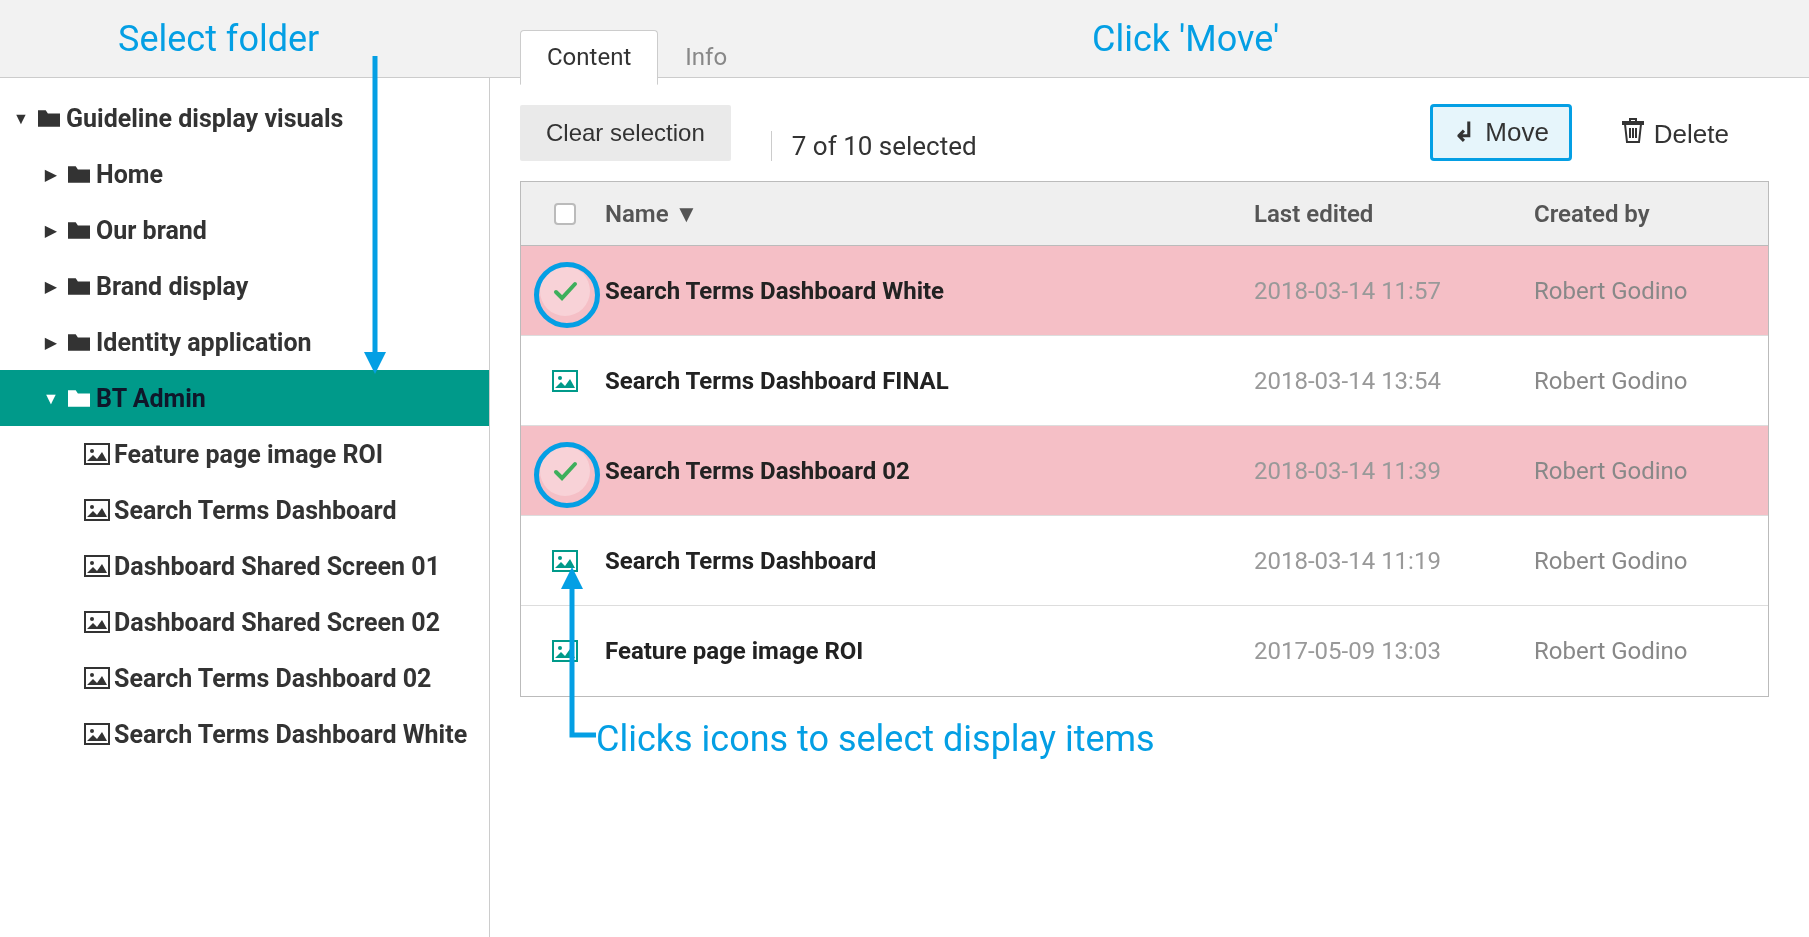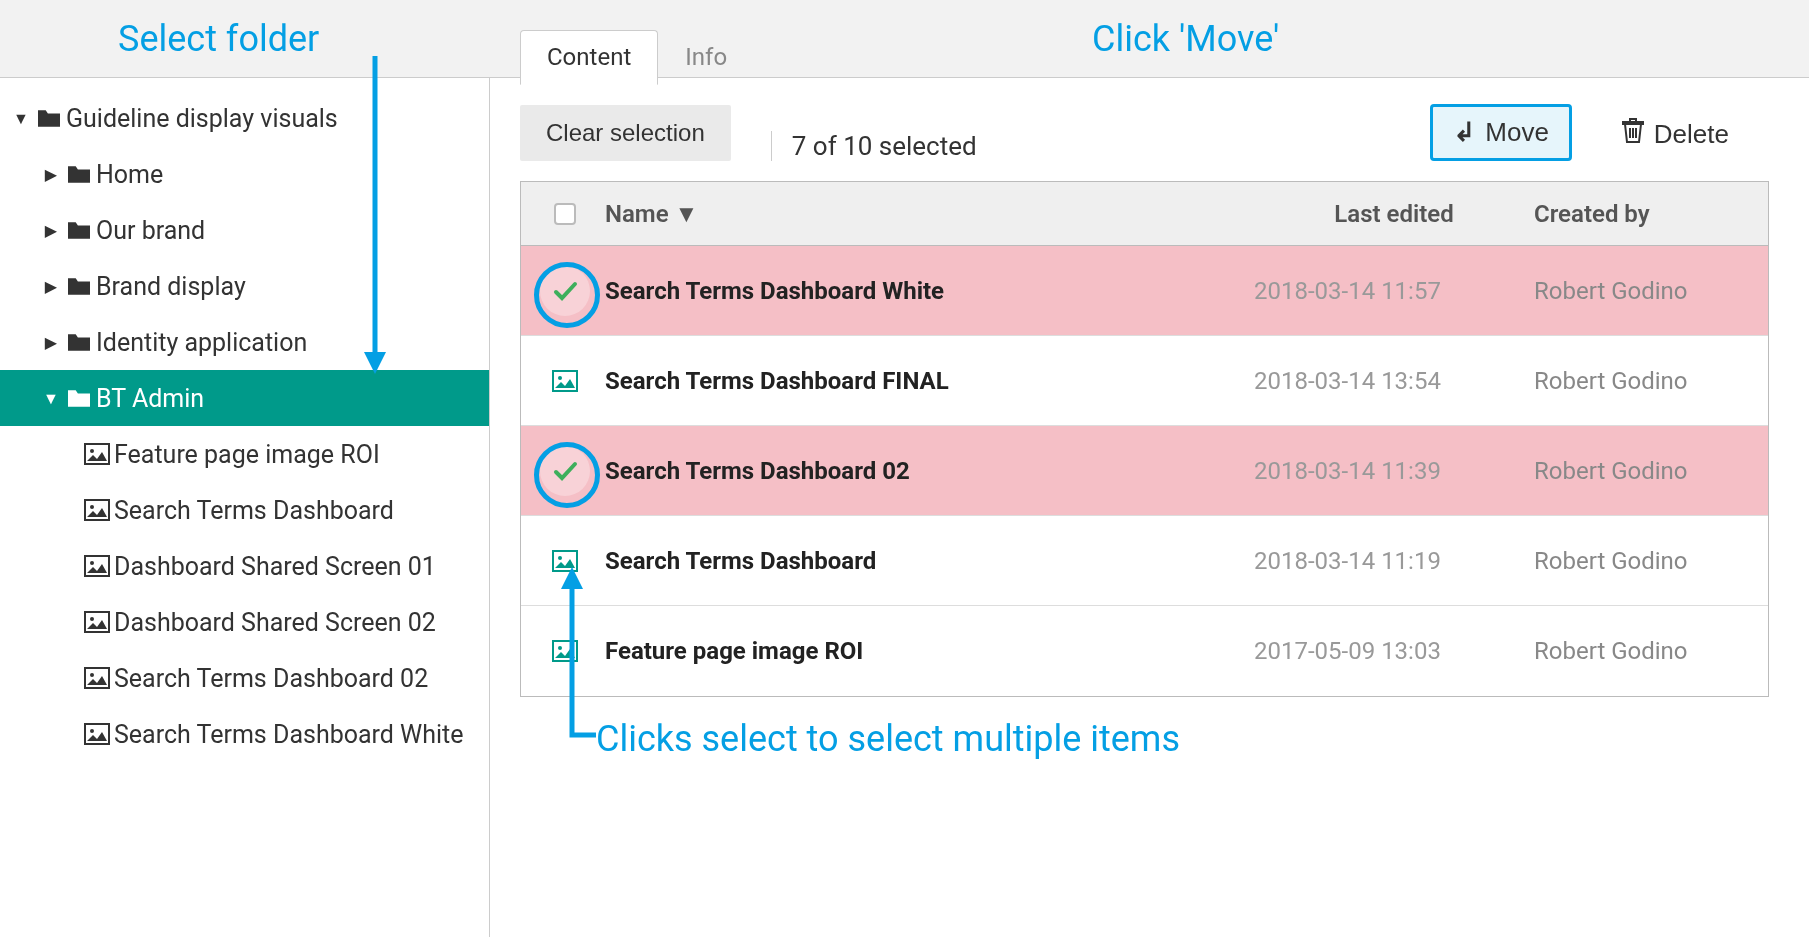--- a/index.html
+++ b/index.html
@@ -56,29 +56,29 @@
 .tree-item {
   display: flex;
   align-items: center;
   height: 56px;
   padding-left: 10px;
   cursor: pointer;
   white-space: nowrap;
 }
 .tree-item .caret { width: 22px; display: inline-flex; justify-content: center; color: #333; font-size: 16px; }
 .tree-item .folder-icon { width: 34px; display: inline-flex; justify-content: center; }
-.tree-item .label { font-size: 25px; color: #333; }
+.tree-item .label { font-size: 25px; color: #333; font-weight: bold; }
 .tree-item.root .label { }
 .tree-item.level1 { padding-left: 40px; }
 .tree-item.level2 { padding-left: 80px; }
 .tree-item.active {
   background: #009A8A;
   color: #fff;
 }
-.tree-item.active .label { color: #ffffff; }
+.tree-item.active .label { color: #0f172a; }
 .tree-item.active .caret { color: #fff; }
 
 
 .folder-svg { width: 28px; height: 22px; }
 .img-svg { width: 26px; height: 22px; }
 
 
 .tabs {
   display: flex;
   gap: 0;
@@ -151,21 +151,21 @@
   background: #efefef;
   border-bottom: 1px solid #bbb;
   height: 64px;
   padding: 1px 14px;
   font-size: 24px;
   font-weight: 600;
   color: #555;
 }
 .col-check { width: 60px; display: flex; justify-content: center; }
 .col-name { flex: 1; padding-left: 10px; }
-.col-date { width: 280px; text-align: center; }
+.col-date { width: 280px; }
 .col-author { width: 220px; }
 .table-row {
   display: flex;
   align-items: center;
   height: 90px;
   border-bottom: 1px solid #ddd;
   padding: 0 14px;
   font-size: 24px;
 }
 .table-row:last-child { border-bottom: none; }
@@ -204,21 +204,21 @@
   z-index: 50;
 }
 </style>
 </head>
 <body>
 
 <div class="topbar"></div>
 
 <div class="annotation" style="top:18px; left:118px;">Select folder</div>
 <div class="annotation" style="top:18px; left:1092px;">Click 'Move'</div>
-<div class="annotation" style="top:718px; left:596px;">Clicks select to select multiple items</div>
+<div class="annotation" style="top:718px; left:596px;">Clicks icons to select display items</div>
 
 <svg class="annotation" style="top:56px; left:360px;" width="30" height="320">
   <line x1="15" y1="0" x2="15" y2="300" stroke="#049FE4" stroke-width="5"></line>
   <polygon points="15,318 4,296 26,296" fill="#049FE4"></polygon>
 </svg>
 
 <svg class="annotation" style="top:565px; left:558px;" width="50" height="180">
   <path d="M 14 22 L 14 170 L 38 170" stroke="#049FE4" stroke-width="5" fill="none"></path>
   <polygon points="14,2 3,24 25,24" fill="#049FE4"></polygon>
 </svg>

